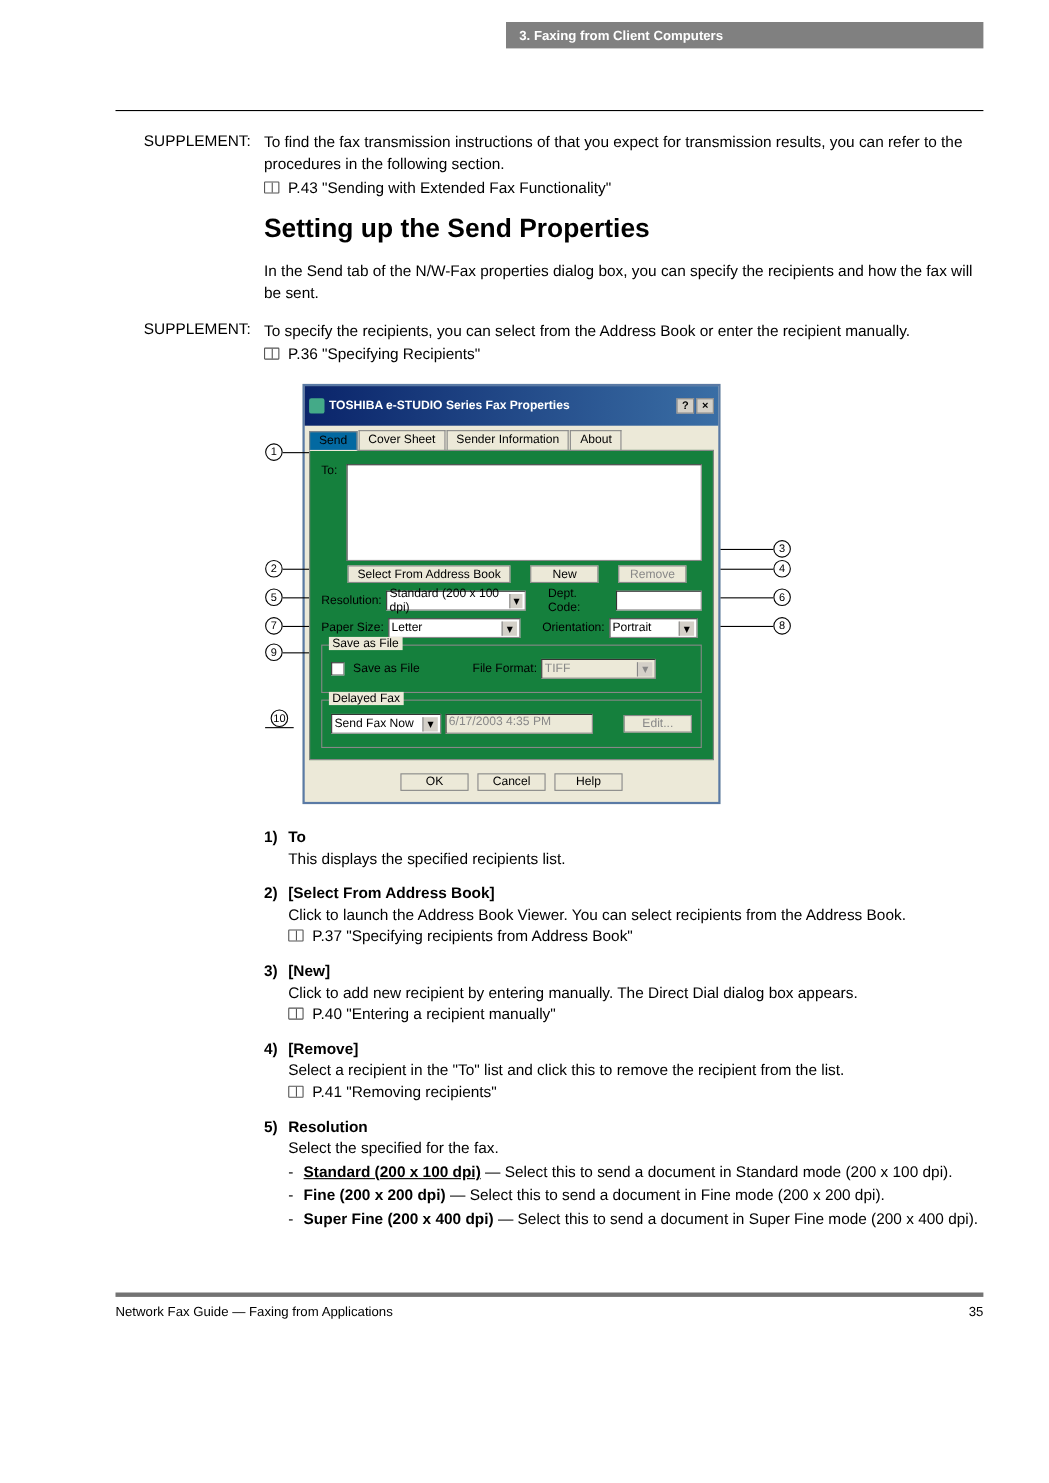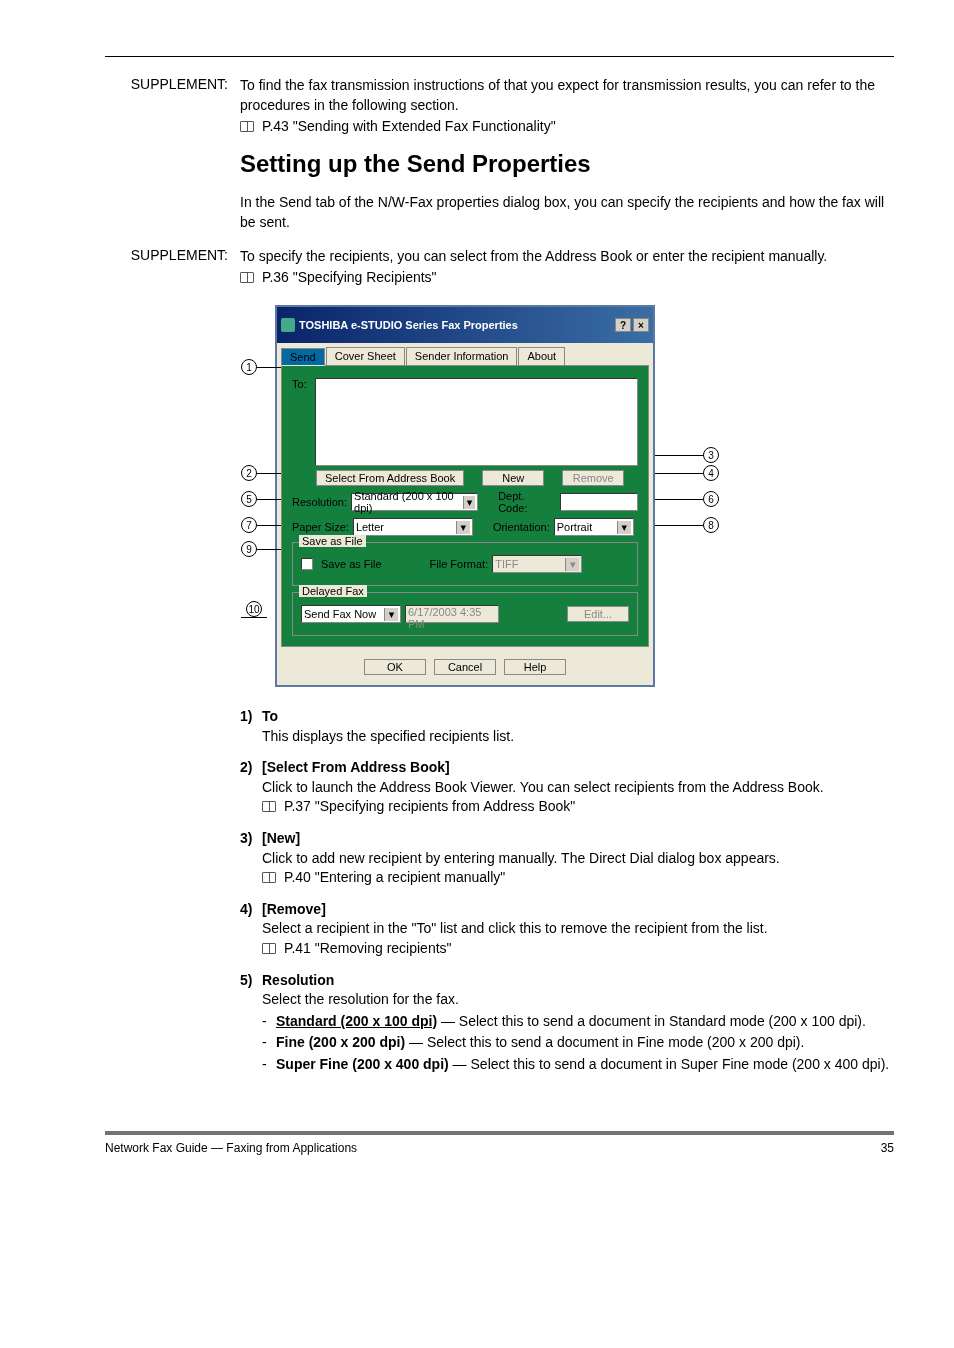--- a/index.html
+++ b/index.html
@@ -50,20 +50,21 @@
   .def-item .body ul { list-style: none; padding-left: 0; }
   .def-item .body ul li { position: relative; padding-left: 14px; margin: 2px 0; }
   .def-item .body ul li::before { content: "-"; position: absolute; left: 0; }
   .u { text-decoration: underline; }
   .footer { margin: 56px 60px 0 105px; border-top: 4px solid #737373; padding-top: 6px; display: flex; justify-content: space-between; font-size: 12px; }
 </style>
 </head>
 <body>
 
 <div class="page">
+  <div class="crumb-bar">3. Faxing from Client Computers</div>
 
   <div class="content">
     <hr class="hr-top">
 
     <div class="row">
       <div class="label-col">SUPPLEMENT:</div>
       <div class="text-col">
         <div>To find the fax transmission instructions of that you expect for transmission results, you can refer to the procedures in the following section.</div>
         <div><span class="book-icon"></span> <span>P.43 "Sending with Extended Fax Functionality"</span></div>
       </div>
@@ -174,34 +175,34 @@
                 <span class="arrow">▾</span>
               </span>
           </div>
           <div class="gbox">
             <span class="glbl">Save as File</span>
             <div class="field-row">
               <span class="chk"></span>
               <span class="lbl">Save as File</span>
               <span style="width:40px;"></span>
               <span class="lbl">File Format:</span>
-              <span class="sel dis" style="width:90px;">
+              <span class="sel dis" style="width:104px;">
                   <span>TIFF</span>
                   <span class="arrow">▾</span>
                 </span>
             </div>
           </div>
           <div class="gbox">
             <span class="glbl">Delayed Fax</span>
             <div class="field-row">
               <span class="sel" style="width:100px;">
                   <span>Send Fax Now</span>
                   <span class="arrow">▾</span>
                 </span>
-              <span class="inp dis" style="width:94px;">6/17/2003 4:35 PM</span>
+              <span class="inp dis" style="width:134px;">6/17/2003 4:35 PM</span>
               <span style="flex:1;"></span>
               <span class="btn dis">Edit...</span>
             </div>
           </div>
         </div>
         <div class="dlg-btns">
           <span class="btn">OK</span>
           <span class="btn">Cancel</span>
           <span class="btn">Help</span>
         </div>
@@ -245,21 +246,21 @@
           <div>Select a recipient in the "To" list and click this to remove the recipient from the list.</div>
           <div><span class="book-icon"></span> <span>P.41 "Removing recipients"</span></div>
         </div>
       </div>
       <div class="def-item">
         <div class="head">
             <span class="n">5)</span>
             <span>Resolution</span>
           </div>
         <div class="body">
-          <div>Select the resolution for the fax.</div>
+          <div>Select the specified for the fax.</div>
           <ul>
             <li><b class="u">Standard (200 x 100 dpi)</b><span> — Select this to send a document in Standard mode (200 x 100 dpi).</span></li>
             <li><b>Fine (200 x 200 dpi)</b><span> — Select this to send a document in Fine mode (200 x 200 dpi).</span></li>
             <li><b>Super Fine (200 x 400 dpi)</b><span> — Select this to send a document in Super Fine mode (200 x 400 dpi).</span></li>
           </ul>
         </div>
       </div>
     </div>
   </div>
 

